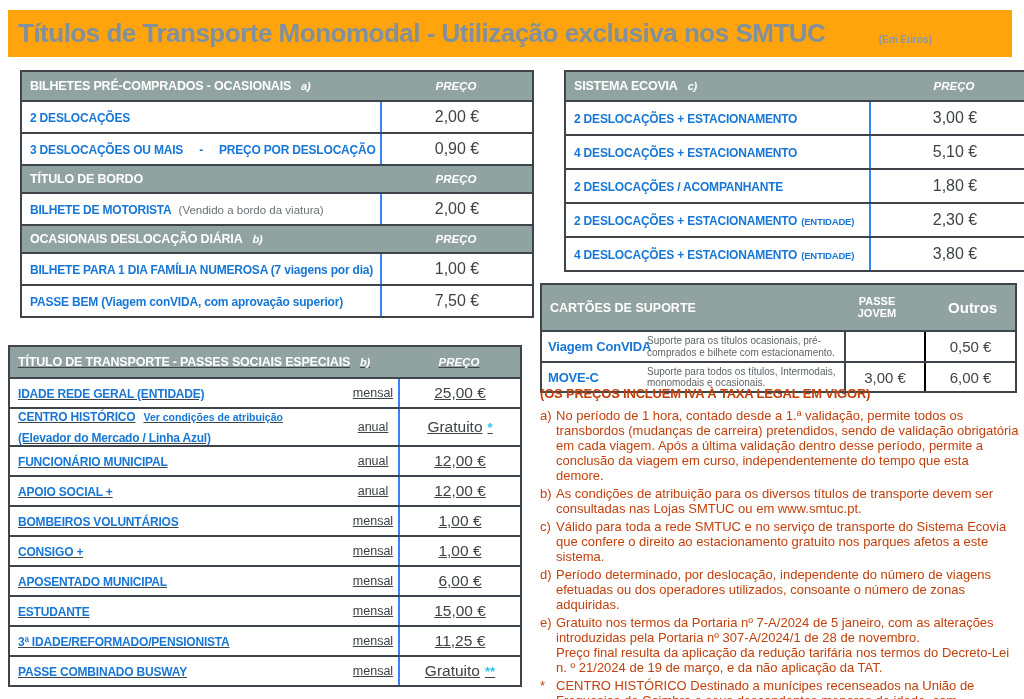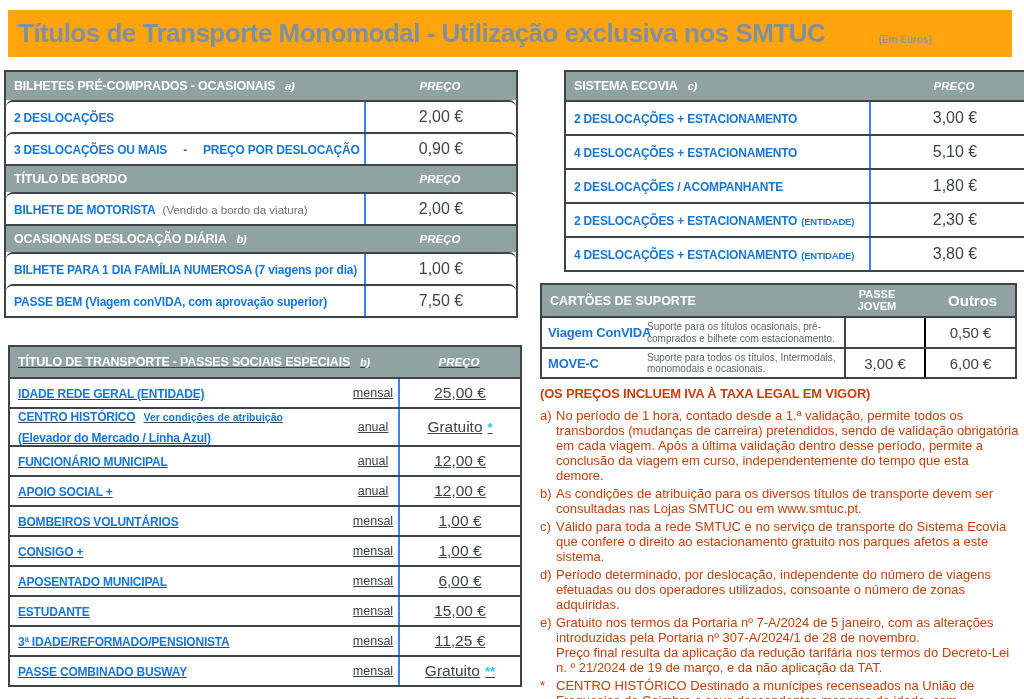--- a/index.html
+++ b/index.html
@@ -24,23 +24,23 @@
   .tlabel { flex:1; padding-left:8px; overflow:hidden; }
   .blue { color:#1777d6; font-weight:bold; font-size:12px; letter-spacing:-0.2px; white-space:nowrap; }
   .rownote { color:#6a7176; font-size:11.5px; margin-left:7px; white-space:nowrap; }
   .tprice { display:flex; align-items:center; justify-content:center; font-size:16px; color:#3e4347;
             border-left:2px solid #3b82f6; align-self:stretch; }
   .dash { margin:0 16px; }
   .small-caps { font-size:9.5px; margin-left:4px; }
   .mark { color:#2bc4ee; font-weight:bold; font-size:13px; margin-left:5px; }
 
   
-  .t1 { left:4px; top:70px; width:514px; }
+  .t1 { left:20px; top:70px; width:514px; }
   .t1 .thead { height:28px; }
-  .t1 .trow { height:32px;border-radius:7px; }
+  .t1 .trow { height:32px; }
   .t1 .tprice, .t1 .preco { width:152px; }
 
   
   .t2 { left:8px; top:345px; width:514px;text-decoration:underline; }
   .t2 .thead { height:30px; }
   .t2 .trow { height:30px; }
   .t2 .trow.tall { height:38px; }
   .t2 .tperiod { width:50px; display:flex; align-items:center; justify-content:center;
                  font-size:12.5px; color:#3a3f44; align-self:stretch; }
   .t2 .tprice, .t2 .preco { width:122px; }
@@ -49,21 +49,21 @@
   .link-sm { color:#1777d6; font-weight:bold; font-size:10.5px; margin-left:8px; white-space:nowrap; }
 
   
   .ecv { left:564px; top:70px; width:477px; }
   .ecv .thead { height:28px; }
   .ecv .trow { height:34px; }
   .ecv .tprice, .ecv .preco { width:170px; }
 
   
   .crt { left:540px; top:283px; width:477px; }
-  .crt .thead { height:31px;gap:16px; }
+  .crt .thead { height:45px;gap:16px; }
   .crt .hmain { width:302px; font-weight:bold; font-size:12.5px; padding-left:8px; }
   .crt .hpj { width:80px; text-align:center; font-weight:bold; font-size:11px; line-height:1.05; }
   .crt .houtros { width:91px; text-align:center; font-weight:bold; font-size:15px; }
   .crt .trow { align-items:stretch; }
   .crt .r1 { height:31px; }
   .crt .r2 { height:30px; }
   .crt .clabel { width:105px; display:flex; align-items:center; padding-left:6px; }
   .crt .clabel .blue { font-size:13px; white-space:nowrap; }
   .crt .cdesc { width:197px; display:flex; align-items:center; font-size:10px; line-height:1.15; color:#5d6468; padding-right:4px; }
   .crt .cpj { width:80px; display:flex; align-items:center; justify-content:center; font-size:15px; border-left:2px solid #3e444a; }

